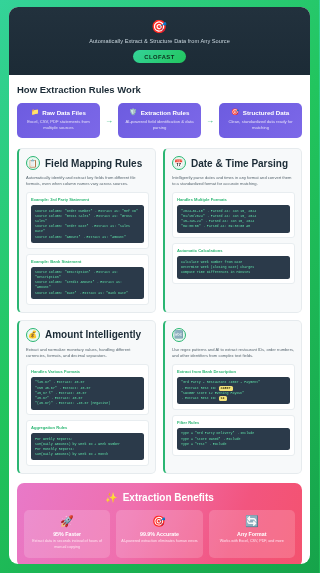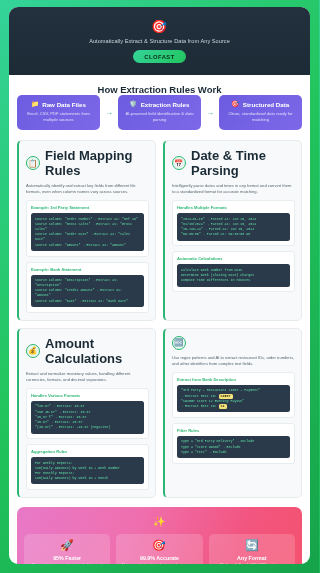--- a/index.html
+++ b/index.html
@@ -52,25 +52,25 @@
     font-weight: bold;
     letter-spacing: 0.5px;
     padding: 3.5px 11px;
     border-radius: 20px;
   }
   .emoji { font-size: 13px; line-height: 1; }
 
   
   .body-wrap { padding: 9px 8px 0; flex: 1 1 auto; }
   .section-title {
-    text-align: center;
+    text-align: left;
     font-size: 9.5px;
     font-weight: bold;
     color: #1b2b36;
-    margin-bottom: 0;
+    margin-bottom: 8px;
   }
 
   
   .flow {
     display: flex; align-items: stretch; justify-content: center;
     gap: 4px; margin-bottom: 10px;
   }
   .flow-card {
     flex: 1 1 0;
     background: linear-gradient(135deg,#6d5ce0,#7c68e8);
@@ -105,21 +105,21 @@
     padding: 7px 6px 7px 7px;
     display: flex; flex-direction: column;
   }
   .rcard-head { display: flex; align-items: center; gap: 5px; margin-bottom: 5px; }
   .rcard-ico {
     width: 14px; height: 14px; border-radius: 50%;
     background: #e8f8f0; border: 1.4px solid #2bb673;
     display: flex; align-items: center; justify-content: center;
     font-size: 7.5px; flex: 0 0 auto;
   }
-  .rcard-title { font-size: 13px; font-weight: bold; color: #1b2b36; }
+  .rcard-title { font-size: 10px; font-weight: bold; color: #1b2b36; }
   .rcard-desc { font-size: 4.1px; line-height: 1.5; color: #57666f; margin-bottom: 5px; }
 
   .sub { background:#fff; border:1px solid #e8edf0; border-radius:3px; padding:4px 4px 4.5px; margin-bottom:5px; }
   .sub:last-child { margin-bottom: 0; }
   .sub-label { font-size: 4.1px; font-weight: bold; color: #2bb673; margin-bottom: 3px; }
   .code {
     background: #2b3a4a;
     border-radius: 2.5px;
     padding: 3.5px 4px;
     font-family: "Liberation Mono", monospace;
@@ -243,21 +243,21 @@
           <div class="sub-label">Automatic Calculations</div>
           <div class="code">Calculate Week Number from Date
 Determine Week (Closing Date) charges
 Compute Time Differences in Minutes</div>
         </div>
       </div>
 
       <div class="rcard">
         <div class="rcard-head">
           <div class="rcard-ico">💰</div>
-          <div class="rcard-title">Amount Calculations</div>
+          <div class="rcard-title">Amount Intelligently</div>
         </div>
         <div class="rcard-desc">Extract and normalize monetary values, handling different currencies, formats, and decimal separators.</div>
         <div class="sub">
           <div class="sub-label">Handles Various Formats</div>
           <div class="code">"₹45.67" → Extract: 45.67
 "INR 45.67" → Extract: 45.67
 "45,67 ₹" → Extract: 45.67
 "45.67" → Extract: 45.67
 "(45.67)" → Extract: -45.67 (negative)</div>
         </div>
@@ -288,20 +288,21 @@
 Type = "Store Owned" → Exclude
 Type = "Test" → Exclude</div>
         </div>
       </div>
 
     </div>
 
     <div class="benefits">
       <div class="ben-title">
         <span>✨</span>
+        <span>Extraction Benefits</span>
       </div>
       <div class="ben-grid">
         <div class="ben-card">
           <span class="ben-ico">🚀</span>
           <div class="ben-name">95% Faster</div>
           <div class="ben-desc">Extract data in seconds instead of hours of manual copying</div>
         </div>
         <div class="ben-card">
           <span class="ben-ico">🎯</span>
           <div class="ben-name">99.9% Accurate</div>

